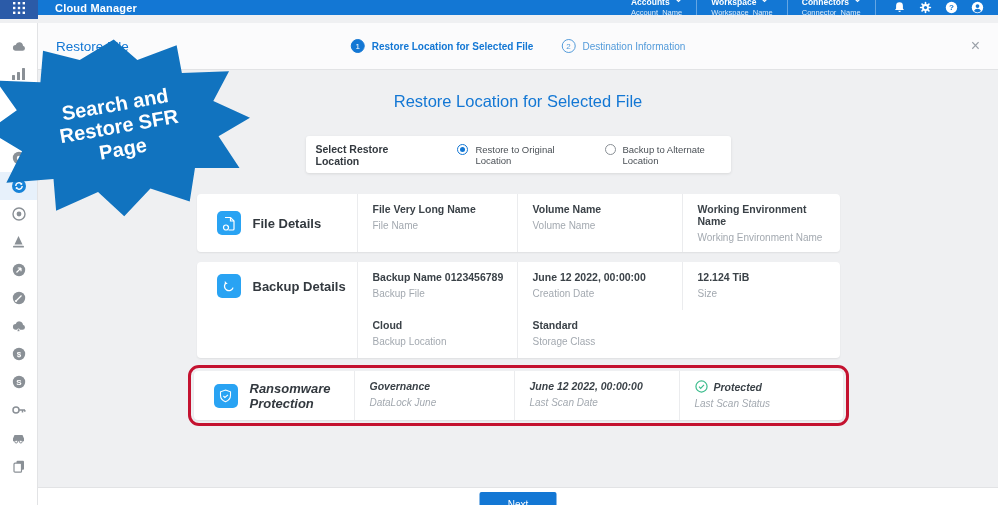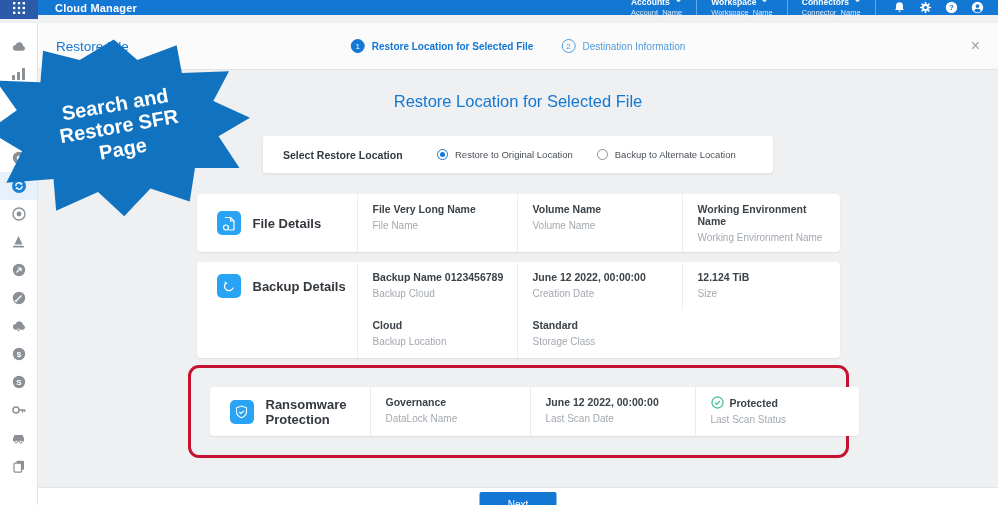--- a/index.html
+++ b/index.html
@@ -46,22 +46,22 @@
   .step.active .step-num { background:#1377d4; color:#fff; border:1px solid #1377d4; }
   .step.inactive .step-num { background:transparent; color:#539bda; border:1px solid #539bda; }
   .step-label { font-size:10px; }
   .step.active .step-label { color:#1377d4; font-weight:bold; }
   .step.inactive .step-label { color:#539bda; }
   .close-x { margin-left:auto; color:#9aa0a8; font-size:16px; line-height:16px; cursor:pointer; }
   
   .content { position:absolute; top:70px; left:38px; right:0; bottom:0; }
   .page-title { margin-top:22px; text-align:center; color:#1377d4; font-size:16.5px; font-weight:normal; }
   .select-card {
-    width:510px; height:37px; margin:25px auto 0; background:#fff; border-radius:3px;
-    box-shadow:0 1px 3px rgba(0,0,0,.10); display:flex; align-items:center; padding:0 0 0 20px;
+    width:425px; height:37px; margin:25px auto 0; background:#fff; border-radius:3px;
+    box-shadow:0 1px 3px rgba(0,0,0,.10); display:flex; align-items:center; padding:0 0 0 10px;
   }
   .select-label { font-size:10.5px; font-weight:bold; color:#33393f; width:130px; }
   .radio-opt { display:flex; gap:7px; margin-left:24px; cursor:pointer; }
   .radio { width:11px; height:11px; border-radius:50%; border:1px solid #8a9096; position:relative; background:#fff; flex:none; }
   .radio.checked { border-color:#1377d4; }
   .radio.checked::after { content:""; position:absolute; inset:2px; border-radius:50%; background:#1377d4; }
   .radio-text { font-size:9.5px; color:#4a5056; }
   
   .card { width:643px; margin:0 auto; background:#fff; border-radius:4px; box-shadow:0 1px 2px rgba(0,0,0,.07); }
   .card.file { margin-top:21px; }
@@ -70,21 +70,21 @@
   .lab-cell { display:flex; align-items:center; gap:12px; padding-left:20px; }
   .lab-text { font-size:13px; font-weight:bold; color:#33393f; }
   .cell { border-left:1px solid #ebecee; padding:9px 8px 9px 15px; min-height:48px; display:flex; flex-direction:column; }
   .cell .val { font-size:10.5px; font-weight:bold; color:#3b4248; line-height:12px; }
   .cell .cap { font-size:10px; color:#a3a9b0; margin-top:5px; line-height:11px; }
   .cell .val.with-ico { display:flex; align-items:center; gap:6px; }
   .cell.empty { border-left:none; }
   .ico-box { width:24px; height:24px; border-radius:5px; background:#29a3f3; display:flex; align-items:center; justify-content:center; flex:none; }
   
   .rw-ring { width:661px; margin:7px auto 0; border:3px solid #c41230; border-radius:11px; padding:3px; }
-  .rw-ring .card { width:100%; margin:16px; }
+  .rw-ring .card { width:100%; margin:0;font-style:italic; }
   .rw-ring .cell { min-height:49px; }
   
   .footer { position:absolute; left:38px; right:0; bottom:0; height:18px; background:#fff; border-top:1px solid #e2e3e5; z-index:3; }
   .next-btn {
     position:absolute; left:50%; transform:translateX(-50%); top:4px;
     width:77px; height:24px; background:#1377d4; color:#fff; border:none;
     font-size:10px; font-family:inherit; border-radius:2px; cursor:pointer;
   }
   
   .badge {
@@ -354,21 +354,21 @@
         <div class="ico-box">
           <svg width="14" height="14" viewBox="0 0 16 16" fill="none">
             <path d="M12.6 9.8A5 5 0 113.9 5.2" stroke="#fff" stroke-width="1.5"></path>
             <path d="M3.2 2.2v3.4h3.4z" fill="#fff"></path>
           </svg>
         </div>
         <div class="lab-text">Backup Details</div>
       </div>
       <div class="cell">
         <div class="val">Backup Name 0123456789</div>
-        <div class="cap">Backup Cloud</div>
+        <div class="cap">Backup File</div>
       </div>
       <div class="cell">
         <div class="val">June 12 2022, 00:00:00</div>
         <div class="cap">Creation Date</div>
       </div>
       <div class="cell">
         <div class="val">12.124 TiB</div>
         <div class="cap">Size</div>
       </div>
       <div class="cell empty"></div>
@@ -391,21 +391,21 @@
           <div class="ico-box">
             <svg width="13" height="14" viewBox="0 0 13 14" fill="none" stroke="#fff" stroke-width="1.1">
               <path d="M6.5 1l5 1.8v3.4c0 2.9-2 5.3-5 6.5-3-1.2-5-3.6-5-6.5V2.8z"></path>
               <path d="M4.4 7l1.5 1.5L9 5.8"></path>
             </svg>
           </div>
           <div class="lab-text">Ransomware Protection</div>
         </div>
         <div class="cell">
           <div class="val">Governance</div>
-          <div class="cap">DataLock Name</div>
+          <div class="cap">DataLock June</div>
         </div>
         <div class="cell">
           <div class="val">June 12 2022, 00:00:00</div>
           <div class="cap">Last Scan Date</div>
         </div>
         <div class="cell">
           <div class="val with-ico">
             <svg width="13" height="13" viewBox="0 0 14 14" fill="none">
               <circle cx="7" cy="7" r="6" stroke="#3cbc8d" stroke-width="1.3"></circle>
               <path d="M4.3 7.2l1.8 1.8 3.6-3.8" stroke="#3cbc8d" stroke-width="1.3"></path>

